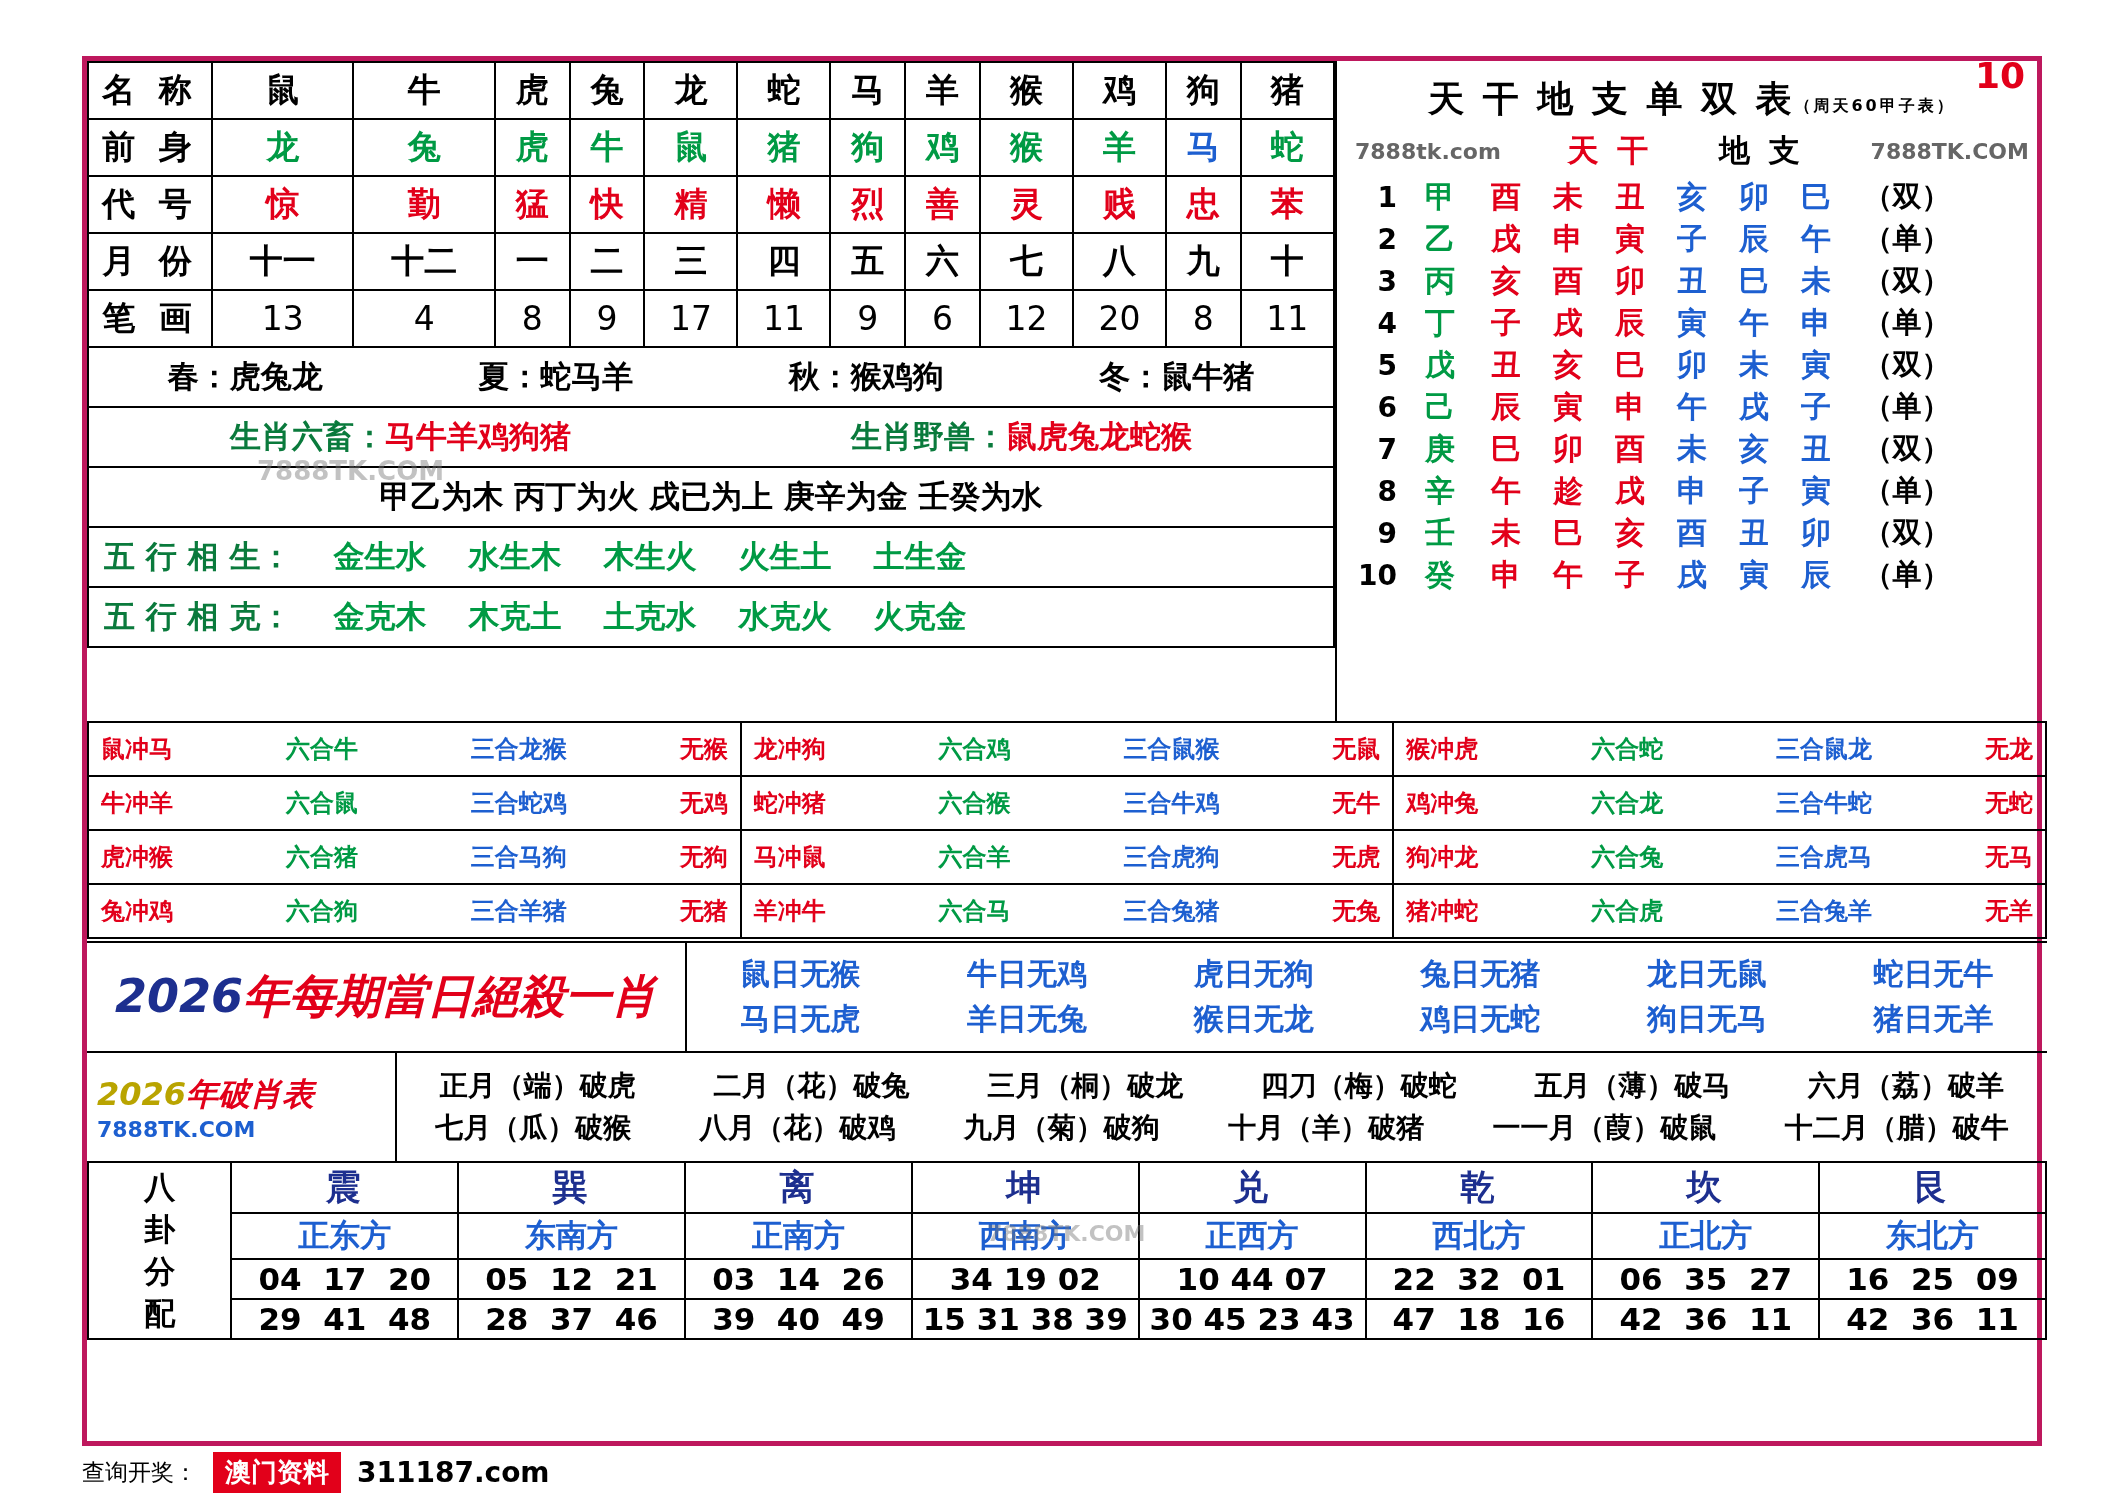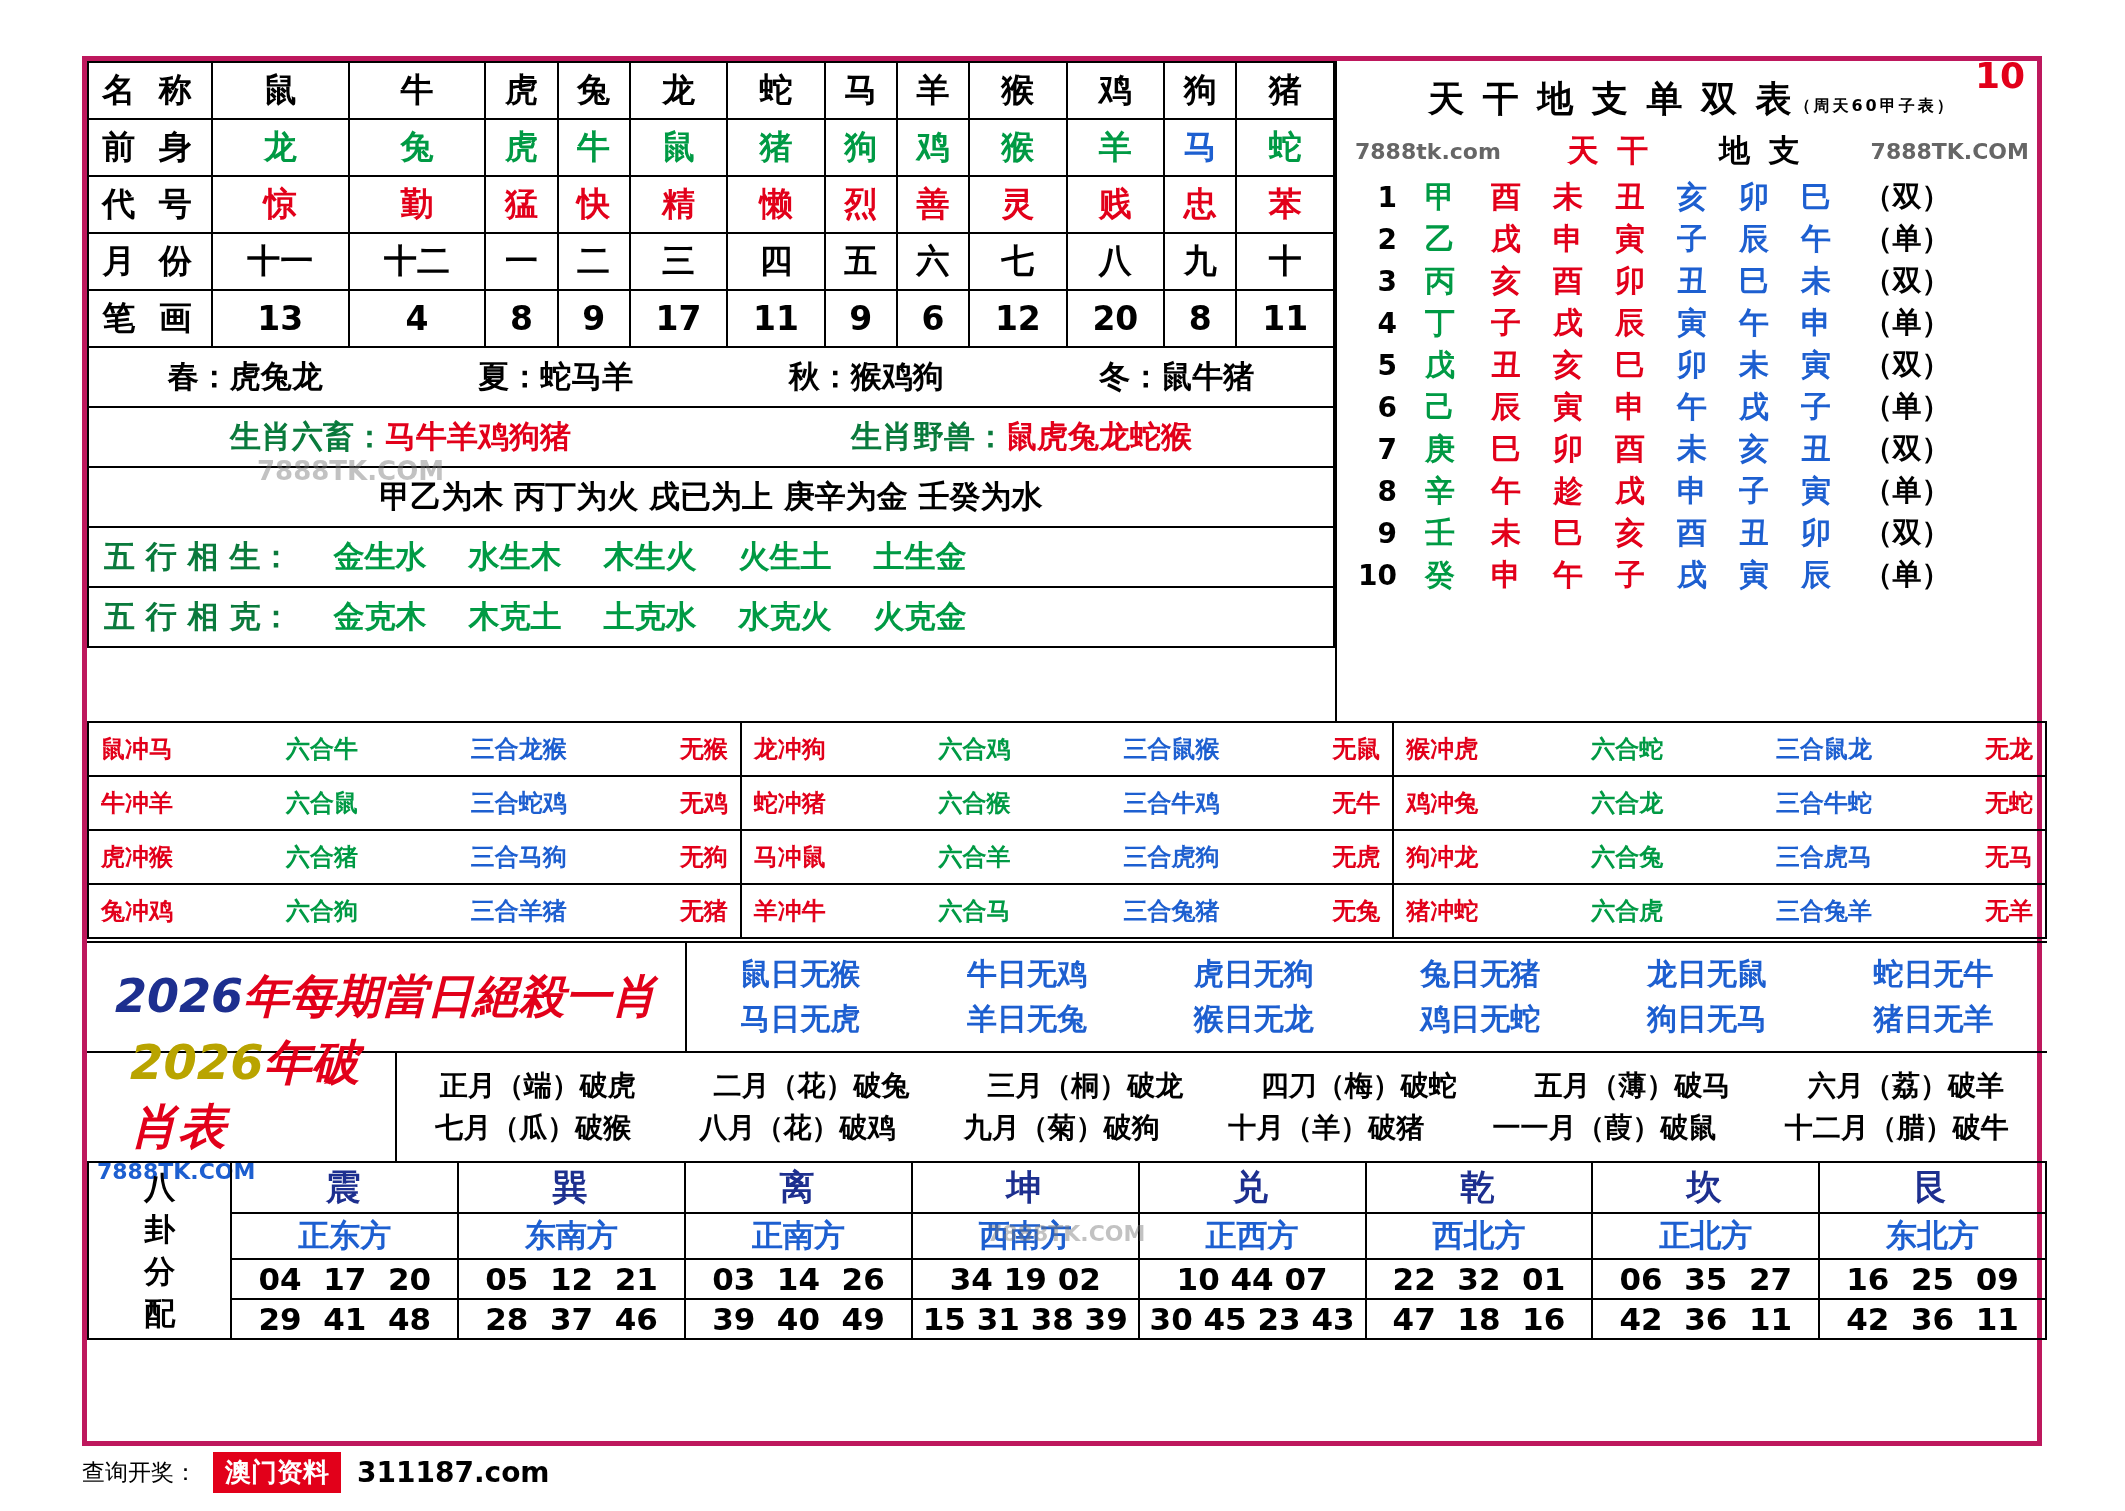--- a/index.html
+++ b/index.html
@@ -8,21 +8,21 @@
   .frame{position:absolute;left:82px;top:56px;width:1960px;height:1390px;border:5px solid #be185d;box-sizing:border-box;}
 
   table{border-collapse:collapse;}
   td,th{border:2px solid #000;text-align:center;vertical-align:middle;font-weight:bold;}
 
   
   .zodiac{position:absolute;left:0px;top:0px;width:1248px;}
   .zodiac td{height:53px;font-size:33px;}
   .zodiac td.hdr{width:120px;font-size:33px;letter-spacing:6px;}
   .big{font-size:35px;}
-  .num{font-size:29px;font-weight:bold;}
+  .num{font-size:29px;font-weight:normal;}
 
   .row-season td,.row-wide td{height:56px;font-size:31px;}
   .seasons{display:flex;justify-content:space-around;align-items:center;width:100%;}
   .seasons span{font-size:31px;}
   .c-red{color:#e2001a;}
   .c-green{color:#009a44;}
   .c-blue{color:#1d5fd0;}
   .c-dgreen{color:#0a7a3c;}
 
   
@@ -60,21 +60,21 @@
   .kill .left{width:600px;border-right:2px solid #000;display:flex;align-items:center;justify-content:center;box-sizing:border-box;}
   .kill .left .t{font-size:46px;font-weight:bold;font-style:italic;}
   .kill .left .y{color:#1d2f8f;}
   .kill .left .r{color:#e2001a;}
   .kill .right{flex:1;display:flex;flex-direction:column;justify-content:center;}
   .kill .right .ln{display:flex;justify-content:space-around;font-size:30px;font-weight:bold;color:#1d5fd0;padding:2px 0;}
 
   
   .po{position:absolute;left:0;top:990px;width:1960px;height:110px;border-top:2px solid #000;box-sizing:border-box;display:flex;}
   .po .left{width:310px;border-right:2px solid #000;box-sizing:border-box;display:flex;flex-direction:column;justify-content:center;padding-left:10px;}
-  .po .left .t1{font-size:48px;font-weight:bold;font-style:italic;margin-left:33px;}
+  .po .left .t1{font-size:32px;font-weight:bold;font-style:italic;}
   .po .left .t1 .y{color:#b9a400;}
   .po .left .t1 .r{color:#e2001a;}
   .po .left .t2{font-size:22px;color:#1d5fd0;font-weight:bold;}
   .po .right{flex:1;display:flex;flex-direction:column;justify-content:center;}
   .po .right .ln{display:flex;justify-content:space-around;font-size:28px;font-weight:bold;color:#000;padding:2px 4px;}
 
   
   .bagua{position:absolute;left:0;top:1100px;width:1960px;}
   .bagua td{font-size:33px;}
   .bagua .lbl{width:130px;font-size:31px;}

